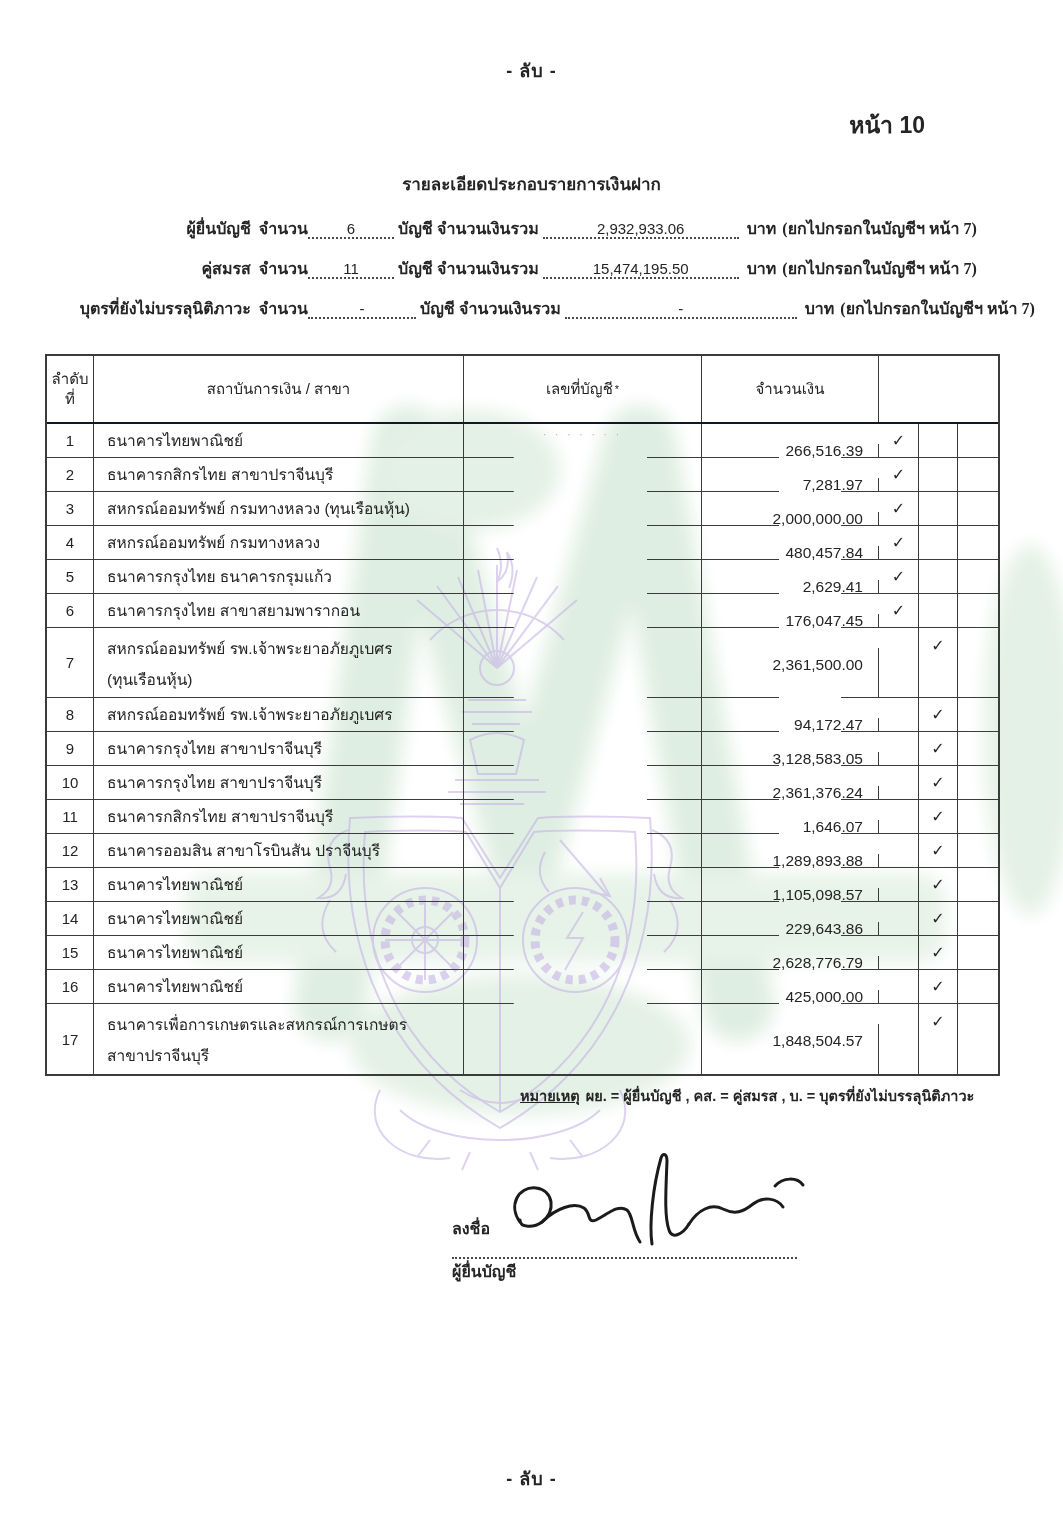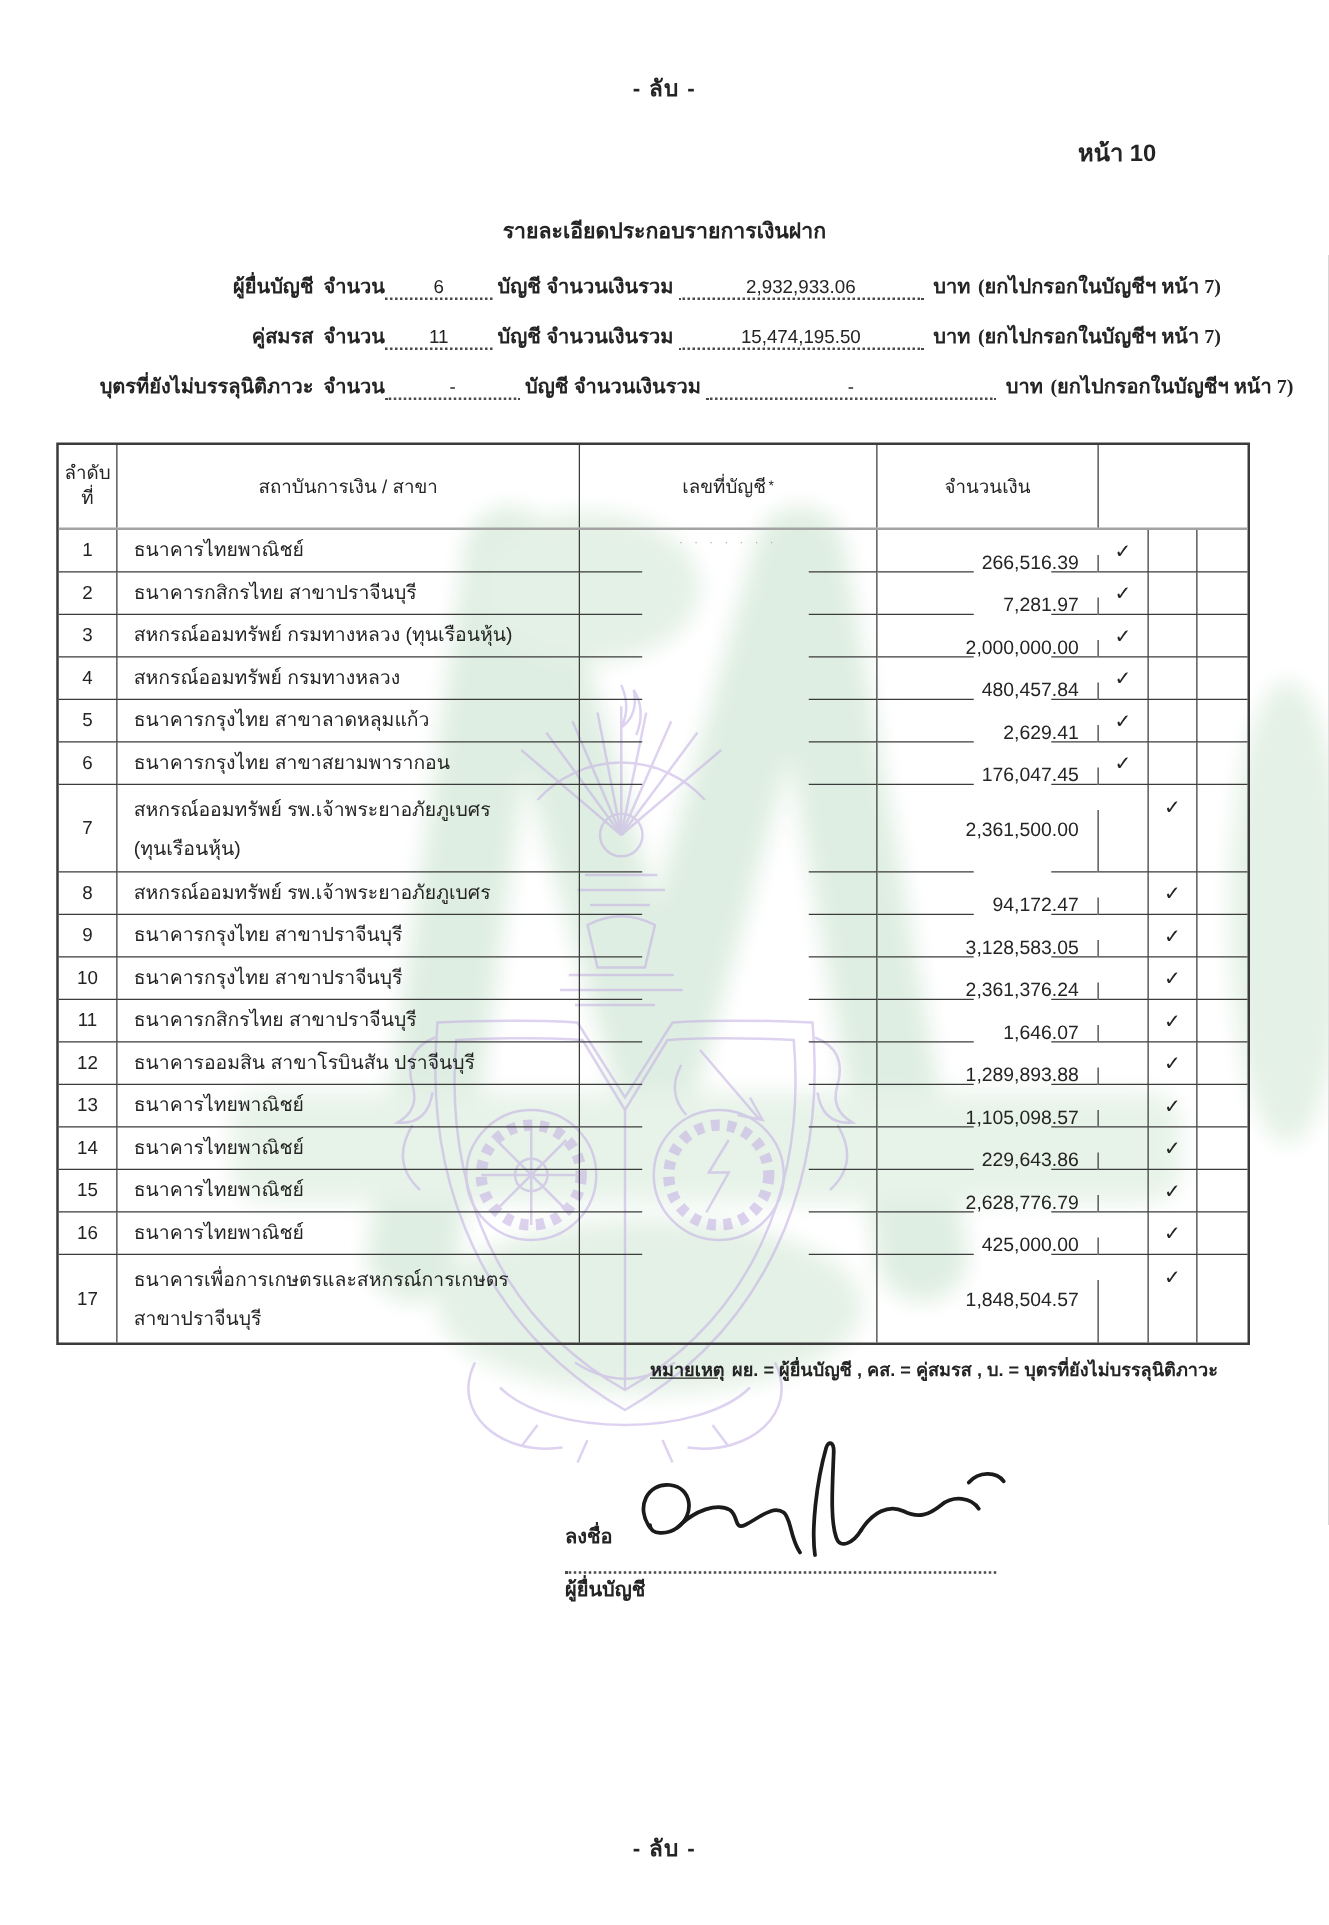--- a/index.html
+++ b/index.html
@@ -7,21 +7,21 @@
   .page {
     position: relative; width: 1063px; height: 1540px; background: #ffffff;
     font-family: "Liberation Sans", "DejaVu Sans", sans-serif;
     color: #242424; overflow: hidden;
   }
   .wm { position: absolute; left: 0; top: 0; z-index: 0; pointer-events: none; }
   .content { position: absolute; left: 0; top: 4px; width: 100%; height: 100%; z-index: 2; }
 
   .secret-top { position: absolute; top: 52px; left: 0; width: 100%; text-align: center;
     font-size: 18px; font-weight: 600; letter-spacing: 1px; }
-  .page-num { position: absolute; top: 103px; right: 138px; font-size: 19px; font-weight: 600; }
+  .page-num { position: absolute; top: 103px; right: 138px; font-size: 23px; font-weight: 600; }
   .doc-title { position: absolute; top: 166px; left: 0; width: 100%; text-align: center;
     font-size: 17px; font-weight: bold; }
   .secret-bottom { position: absolute; top: 1460px; left: 0; width: 100%; text-align: center;
     font-size: 18px; font-weight: 600; letter-spacing: 1px; }
 
   .summary { position: absolute; left: 40px; top: 212px; width: 970px; }
   .sumline { display: flex; align-items: baseline; height: 40px; font-size: 16px; }
   .sum-label { width: 268px; text-align: right; font-weight: bold; flex: none; }
   .sum-label .wholbl { margin-right: 8px; }
   .dotted { display: inline-block; border-bottom: 2px dotted #4a4a4a; text-align: center;
@@ -29,21 +29,21 @@
   .w-count { width: 86px; }
   .w-amt { width: 196px; }
   .row3 .w-count { width: 108px; }
   .row3 .w-amt { width: 232px; }
   .sum-unit { font-weight: bold; margin: 0 4px; flex: none; }
   .sum-baht { font-weight: bold; margin: 0 6px 0 8px; flex: none; }
   .sum-note { font-weight: 600; font-size: 16px; flex: none; font-family: Liberation Serif, serif; }
 
   .dtable { position: absolute; left: 45px; top: 350px; width: 955px;
     border: 2px solid #3b3b3b; background: transparent; font-size: 15.5px; }
-  .thead { display: flex; border-bottom: 2px solid #a3a3a3; height: 68px; }
+  .thead { display: flex; border-bottom: 2px solid #0f172a; height: 68px; }
   .th { display: flex; align-items: center; justify-content: center; text-align: center;
     border-right: 1.5px solid #3b3b3b; font-size: 15px; flex: none; }
   .th-no { width: 47px; white-space: pre-line; line-height: 20px; }
   .th-inst { width: 370px; }
   .th-acct { width: 238px; }
   .th-amt { width: 177px; }
   .th-of { width: 119px; display: block; border-right: none; }
   .of-top { height: 33px; display: flex; align-items: center; justify-content: center;
     border-bottom: 1.5px solid #3b3b3b; font-size: 15px; }
   .of-sub { display: flex; height: 33px; }
@@ -243,21 +243,21 @@
           <div class="td c-no">4</div>
           <div class="td c-inst">สหกรณ์ออมทรัพย์ กรมทางหลวง</div>
           <div class="td c-acct"></div>
           <div class="td c-amt">480,457.84</div>
           <div class="td c-chk">✓</div>
           <div class="td c-chk"></div>
           <div class="td c-chk"></div>
         </div>
       <div class="tr">
           <div class="td c-no">5</div>
-          <div class="td c-inst">ธนาคารกรุงไทย สาขาลาดหลุมแก้ว</div>
+          <div class="td c-inst">ธนาคารกรุงไทย ธนาคารกรุมแก้ว</div>
           <div class="td c-acct"></div>
           <div class="td c-amt">2,629.41</div>
           <div class="td c-chk">✓</div>
           <div class="td c-chk"></div>
           <div class="td c-chk"></div>
         </div>
       <div class="tr">
           <div class="td c-no">6</div>
           <div class="td c-inst">ธนาคารกรุงไทย สาขาสยามพารากอน</div>
           <div class="td c-acct"></div>

